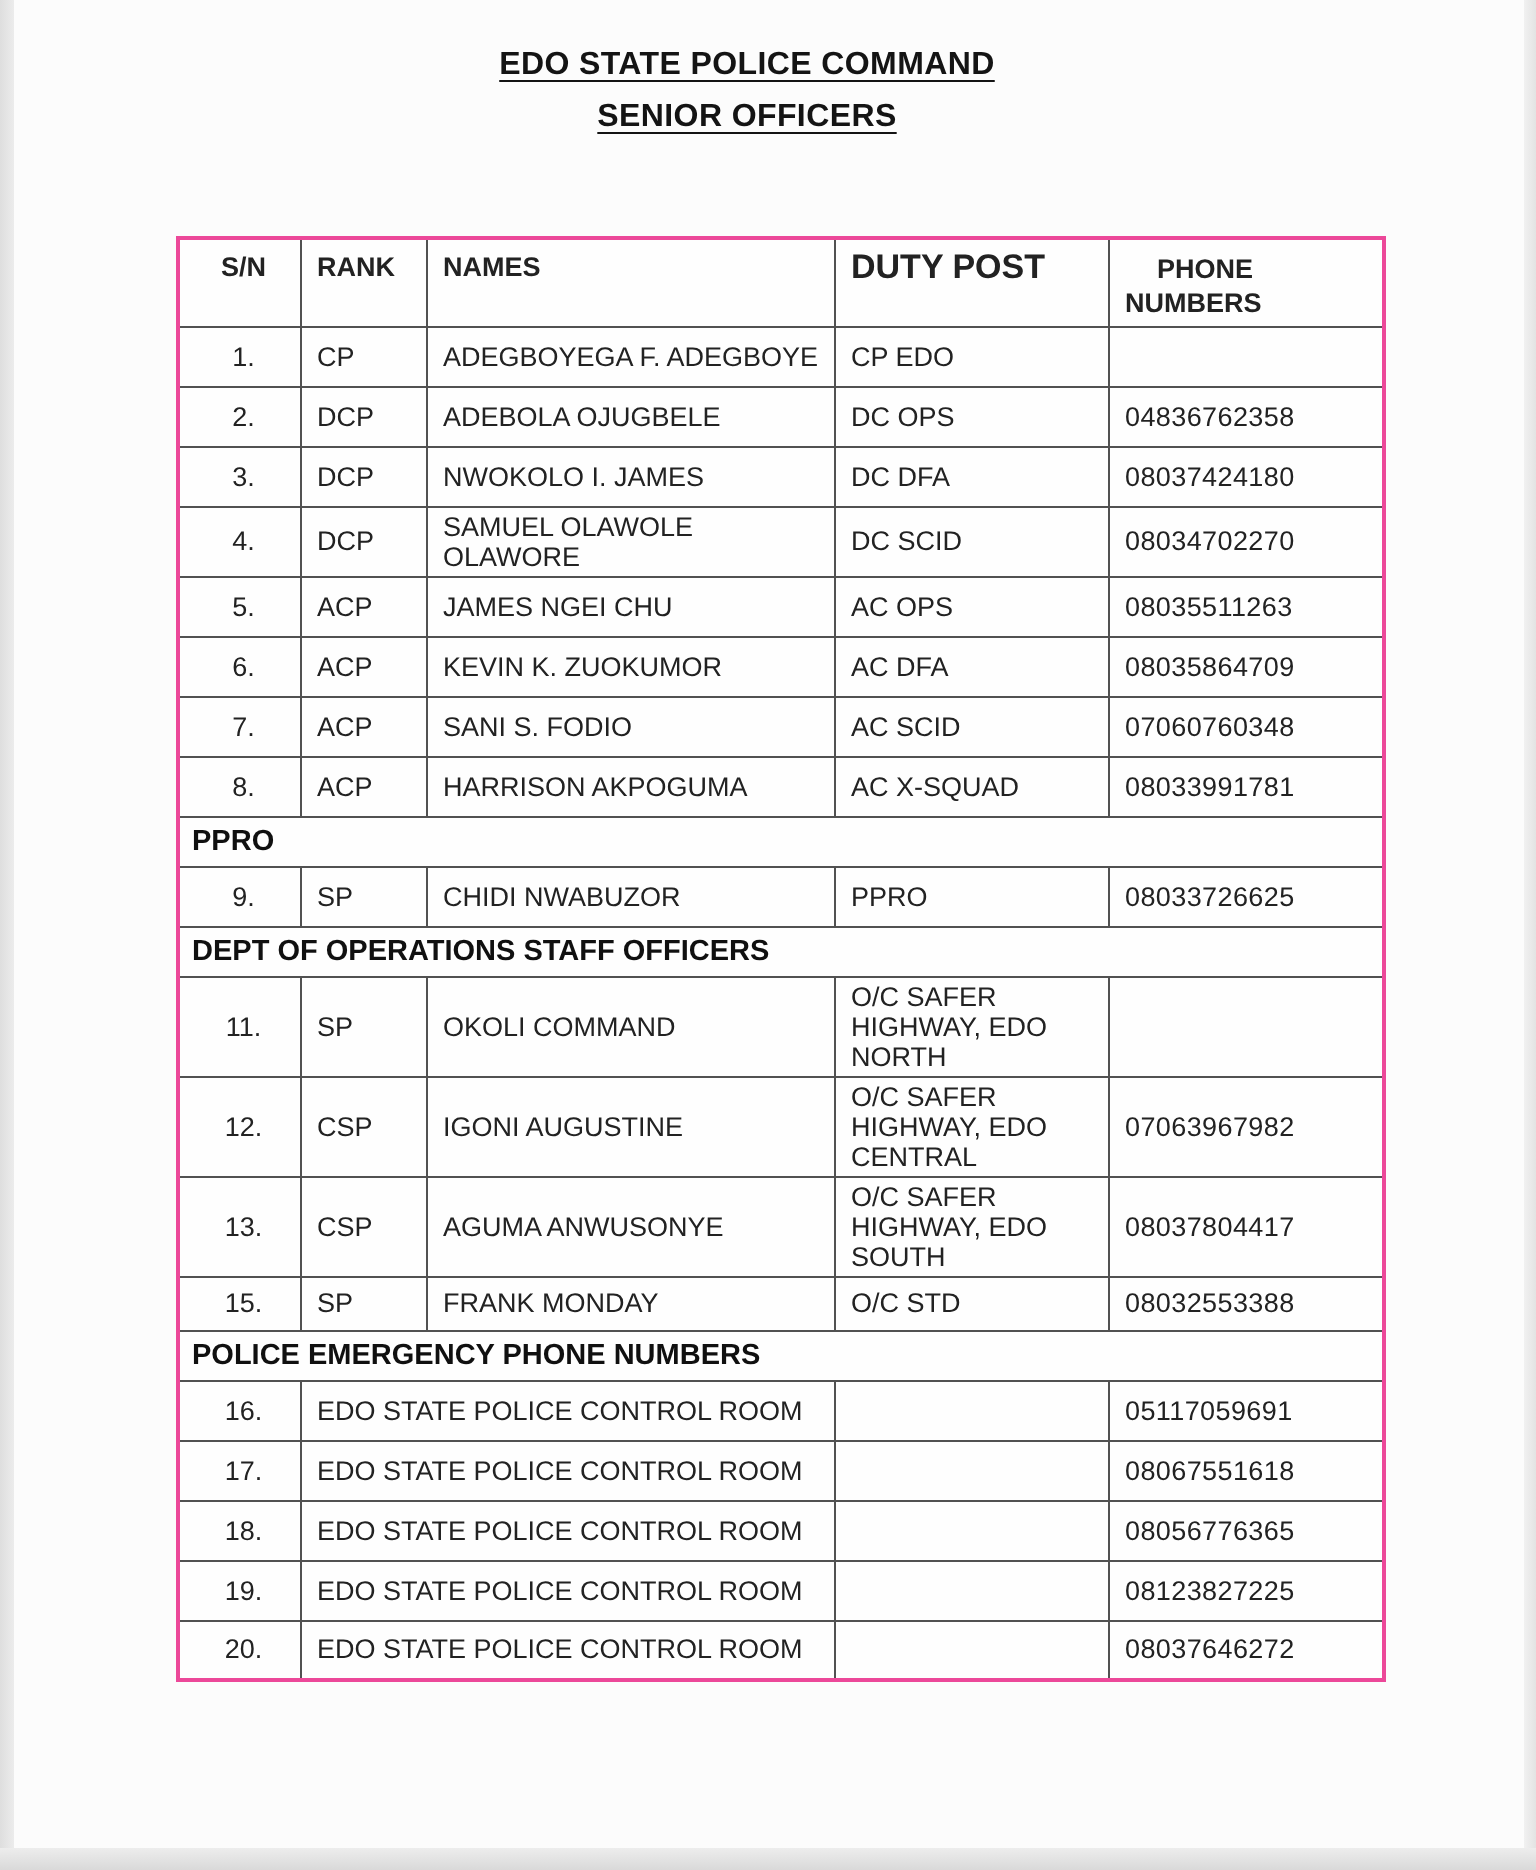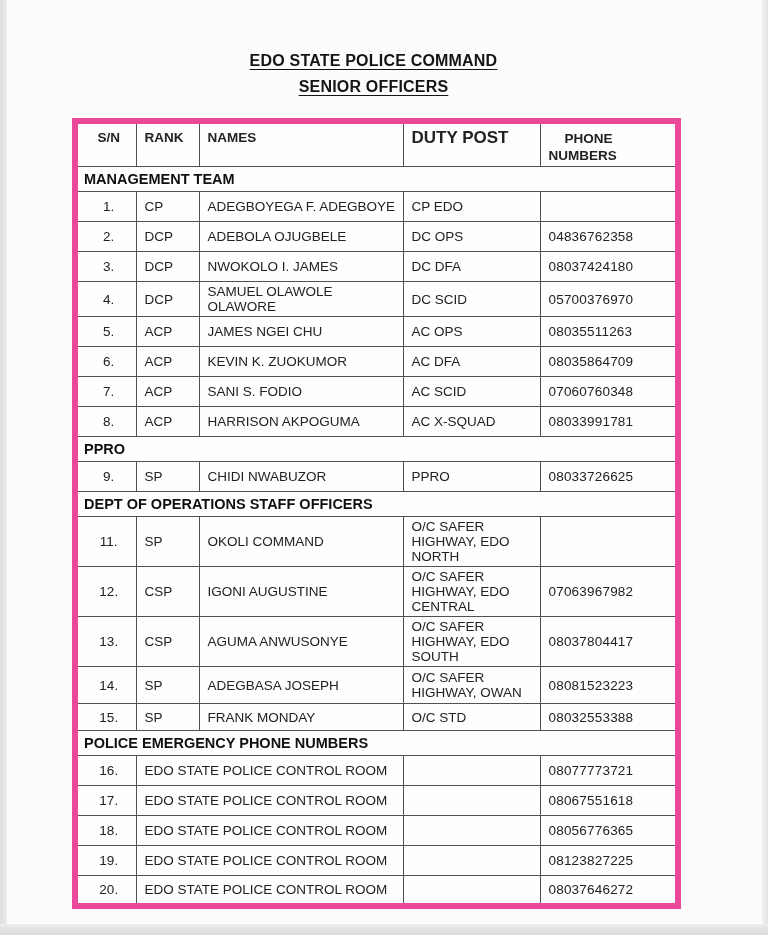--- a/index.html
+++ b/index.html
@@ -14,41 +14,41 @@
     overflow:hidden;
     color:#1f1f1f;
   }
   .edge{position:absolute;background:#e6e6e6;}
   .edge-left{left:0;top:0;width:7px;height:935px;background:linear-gradient(to right,#dedede,#ececec);}
   .edge-right{right:0;top:0;width:6px;height:935px;background:linear-gradient(to left,#e3e3e3,#f1f1f1);}
   .edge-bottom{left:0;bottom:0;width:768px;height:11px;background:linear-gradient(to top,#d9d9d9,#ededed);}
 
   .title-block{
     position:absolute;
-    left:72px;top:48px;width:603px;
+    left:72px;top:20px;width:603px;
     text-align:center;
   }
   .title-line{
     font-size:16px;
     font-weight:bold;
     line-height:26px;
     letter-spacing:0.2px;
     text-decoration:underline;
     text-underline-offset:3px;
     color:#141414;
   }
 
   table.dir{
     position:absolute;
-    left:72px;top:118px;
+    left:88px;top:118px;
     width:603px;
     border-collapse:collapse;
     table-layout:fixed;
     background:#fefefe;
-    border:6px solid #ec4899;
+    border:2px solid #ec4899;
   }
   table.dir td{
     border:1px solid #515151;
     vertical-align:middle;
     font-size:13.5px;
     color:#222;
     padding:2px 4px 2px 8px;
     overflow:hidden;
   }
   td.sn{text-align:center;padding-left:2px;padding-right:6px;}
@@ -95,23 +95,20 @@
         <tr class="rhead">
       <td class="sn">S/N</td>
       <td>RANK</td>
       <td>NAMES</td>
       <td class="duty" style="font-size:17px;">DUTY POST</td>
       <td>
             <span class="hdr-phone-wrap">PHONE NUMBERS</span>
           </td>
     </tr>
 
-    <tr class="rsec">
-      <td colspan="5">MANAGEMENT TEAM</td>
-    </tr>
     <tr class="r30">
       <td class="sn">1.</td>
       <td>CP</td>
       <td>ADEGBOYEGA F. ADEGBOYE</td>
       <td class="duty">CP EDO</td>
       <td class="phone"></td>
     </tr>
     <tr class="r30">
       <td class="sn">2.</td>
       <td>DCP</td>
@@ -124,21 +121,21 @@
       <td>DCP</td>
       <td>NWOKOLO I. JAMES</td>
       <td class="duty">DC DFA</td>
       <td class="phone">08037424180</td>
     </tr>
     <tr class="r30">
       <td class="sn">4.</td>
       <td>DCP</td>
       <td>SAMUEL OLAWOLE OLAWORE</td>
       <td class="duty">DC SCID</td>
-      <td class="phone">05700376970</td>
+      <td class="phone">08034702270</td>
     </tr>
     <tr class="r30">
       <td class="sn">5.</td>
       <td>ACP</td>
       <td>JAMES NGEI CHU</td>
       <td class="duty">AC OPS</td>
       <td class="phone">08035511263</td>
     </tr>
     <tr class="r30">
       <td class="sn">6.</td>
@@ -190,43 +187,36 @@
       <td class="duty">O/C SAFER HIGHWAY, EDO CENTRAL</td>
       <td class="phone">07063967982</td>
     </tr>
     <tr class="r37">
       <td class="sn">13.</td>
       <td>CSP</td>
       <td>AGUMA ANWUSONYE</td>
       <td class="duty">O/C SAFER HIGHWAY, EDO SOUTH</td>
       <td class="phone">08037804417</td>
     </tr>
-    <tr class="r37">
-      <td class="sn">14.</td>
-      <td>SP</td>
-      <td>ADEGBASA  JOSEPH</td>
-      <td class="duty">O/C SAFER HIGHWAY, OWAN</td>
-      <td class="phone">08081523223</td>
-    </tr>
     <tr class="r27">
       <td class="sn">15.</td>
       <td>SP</td>
       <td>FRANK MONDAY</td>
       <td class="duty">O/C STD</td>
       <td class="phone">08032553388</td>
     </tr>
 
     <tr class="rsec">
       <td colspan="5">POLICE EMERGENCY PHONE NUMBERS</td>
     </tr>
     <tr class="r30">
       <td class="sn">16.</td>
       <td colspan="2" class="merged-name">EDO STATE POLICE CONTROL ROOM</td>
       <td class="duty"></td>
-      <td class="phone">08077773721</td>
+      <td class="phone">05117059691</td>
     </tr>
     <tr class="r30">
       <td class="sn">17.</td>
       <td colspan="2" class="merged-name">EDO STATE POLICE CONTROL ROOM</td>
       <td class="duty"></td>
       <td class="phone">08067551618</td>
     </tr>
     <tr class="r30">
       <td class="sn">18.</td>
       <td colspan="2" class="merged-name">EDO STATE POLICE CONTROL ROOM</td>

